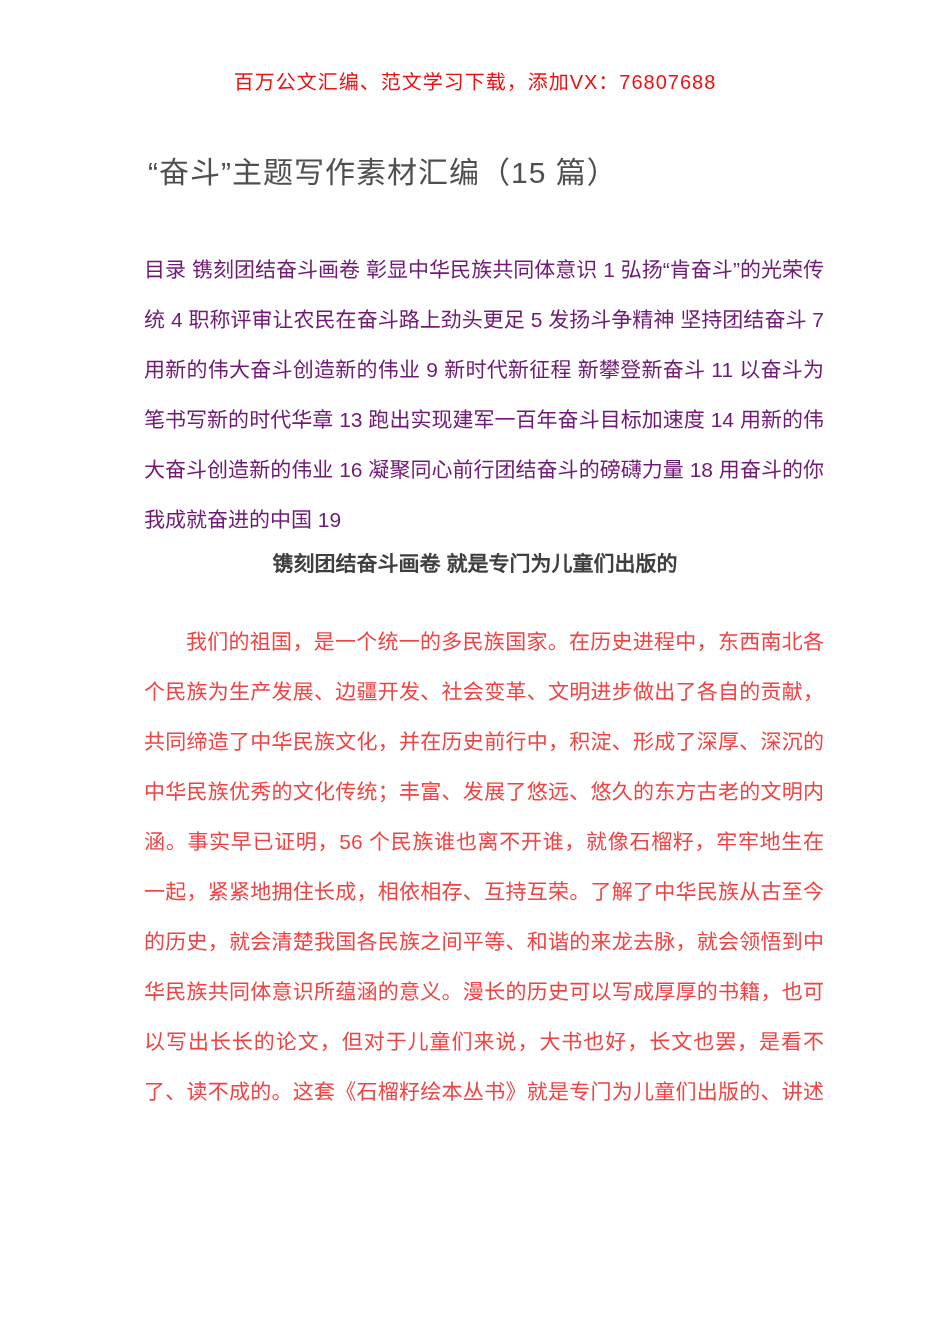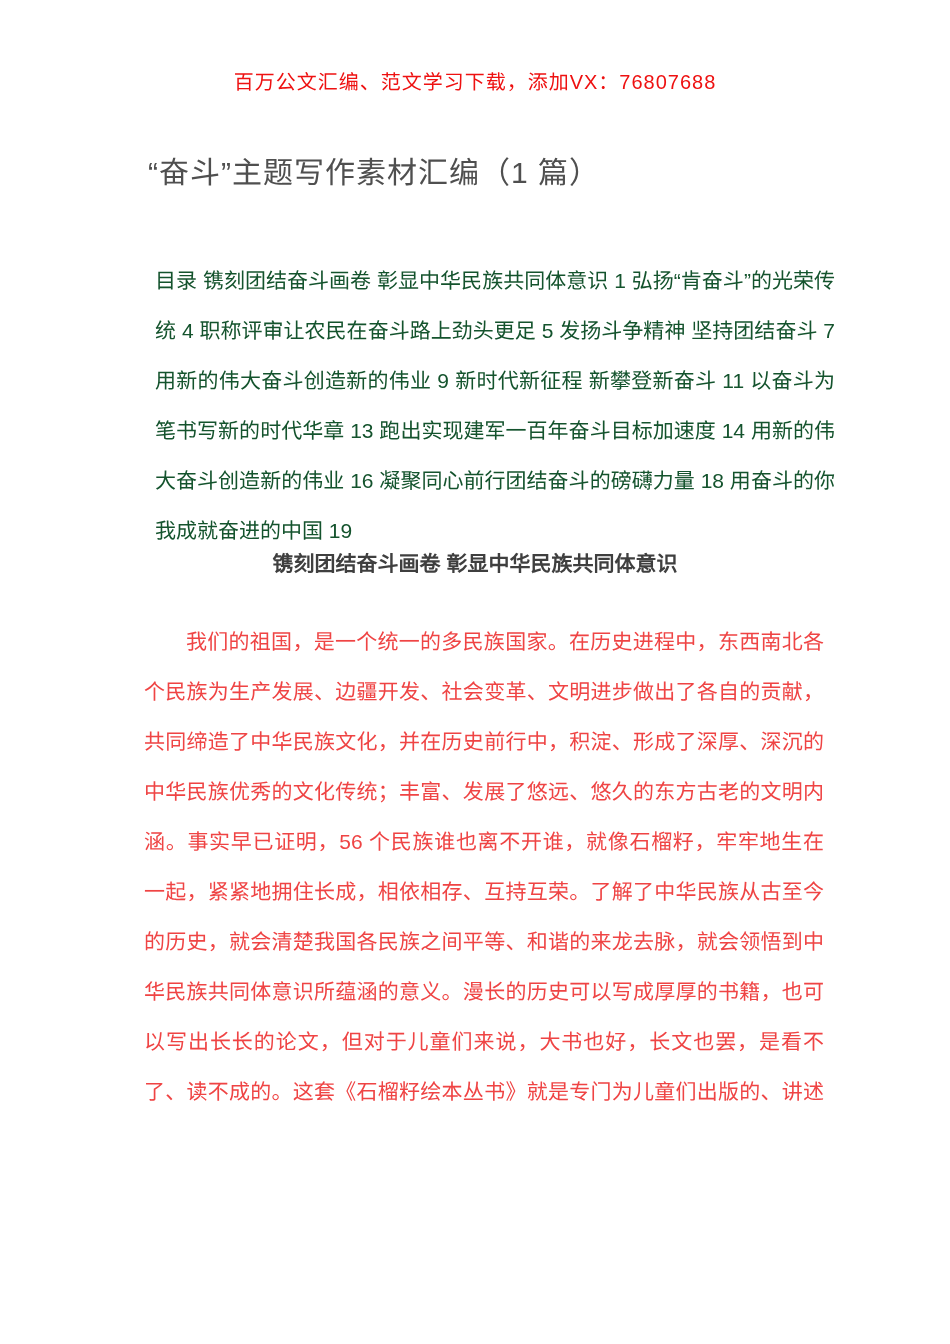--- a/index.html
+++ b/index.html
@@ -36,25 +36,25 @@
     font-weight: 500;
     letter-spacing: 1px;
     color: #4f4f4f;
     white-space: nowrap;
   }
   .toc {
     position: absolute;
     top: 245px;
     left: 144px;
     width: 680px;
-    margin: 11px;
+    margin: 0;
     font-size: 21px;
     line-height: 50px;
     text-align: justify;
-    color: #14532d;
+    color: #701a75;
   }
   .section-heading {
     position: absolute;
     top: 547px;
     left: 0;
     width: 100%;
     margin: 0;
     text-align: center;
     font-size: 21px;
     font-weight: bold;
@@ -75,21 +75,21 @@
 </style>
 </head>
 <body>
 
 <div class="page">
 
   <div class="banner">
     <span>百万公文汇编、范文学习下载，添加VX：76807688</span>
   </div>
 
-  <h1 class="doc-title">“奋斗”主题写作素材汇编（1 篇）</h1>
+  <h1 class="doc-title">“奋斗”主题写作素材汇编（15 篇）</h1>
 
   <p class="toc">目录 镌刻团结奋斗画卷 彰显中华民族共同体意识 1 弘扬“肯奋斗”的光荣传统 4 职称评审让农民在奋斗路上劲头更足 5 发扬斗争精神 坚持团结奋斗 7 用新的伟大奋斗创造新的伟业 9 新时代新征程 新攀登新奋斗 11 以奋斗为笔书写新的时代华章 13 跑出实现建军一百年奋斗目标加速度 14 用新的伟大奋斗创造新的伟业 16 凝聚同心前行团结奋斗的磅礴力量 18 用奋斗的你我成就奋进的中国 19</p>
 
-  <h2 class="section-heading">镌刻团结奋斗画卷 彰显中华民族共同体意识</h2>
+  <h2 class="section-heading">镌刻团结奋斗画卷 就是专门为儿童们出版的</h2>
 
   <p class="body-paragraph">我们的祖国，是一个统一的多民族国家。在历史进程中，东西南北各个民族为生产发展、边疆开发、社会变革、文明进步做出了各自的贡献，共同缔造了中华民族文化，并在历史前行中，积淀、形成了深厚、深沉的中华民族优秀的文化传统；丰富、发展了悠远、悠久的东方古老的文明内涵。事实早已证明，56 个民族谁也离不开谁，就像石榴籽，牢牢地生在一起，紧紧地拥住长成，相依相存、互持互荣。了解了中华民族从古至今的历史，就会清楚我国各民族之间平等、和谐的来龙去脉，就会领悟到中华民族共同体意识所蕴涵的意义。漫长的历史可以写成厚厚的书籍，也可以写出长长的论文，但对于儿童们来说，大书也好，长文也罢，是看不了、读不成的。这套《石榴籽绘本丛书》就是专门为儿童们出版的、讲述中华各民族古往今来和睦相处、守望相助、共度难关的一个个真实的故事 。以图绘史，让中华各民族儿童从小就知道中华民族的多元构成、天然交融，了解中华民族的同舟共济、合力奋进，领略中华民族的崇</p>
 
 </div>
 
 </body></html>

